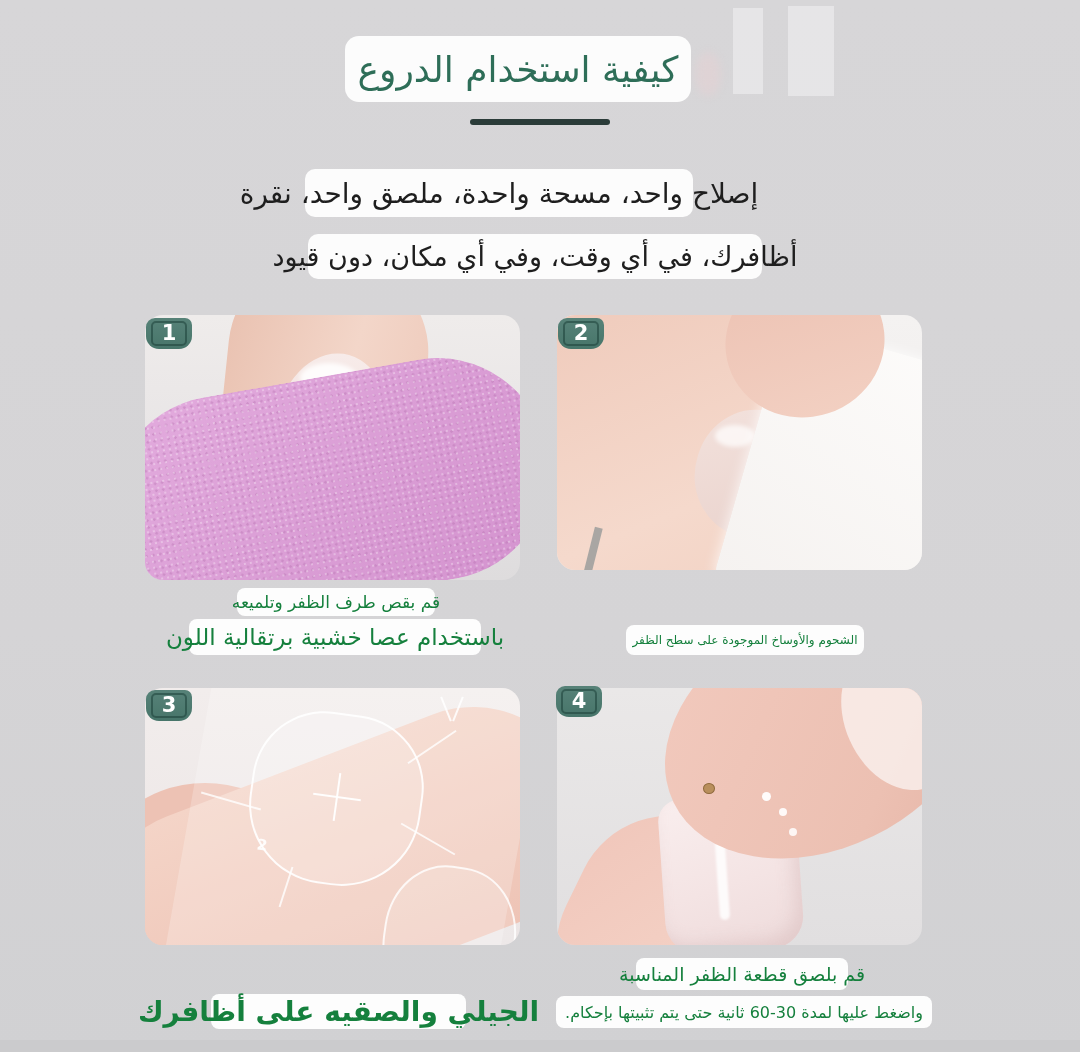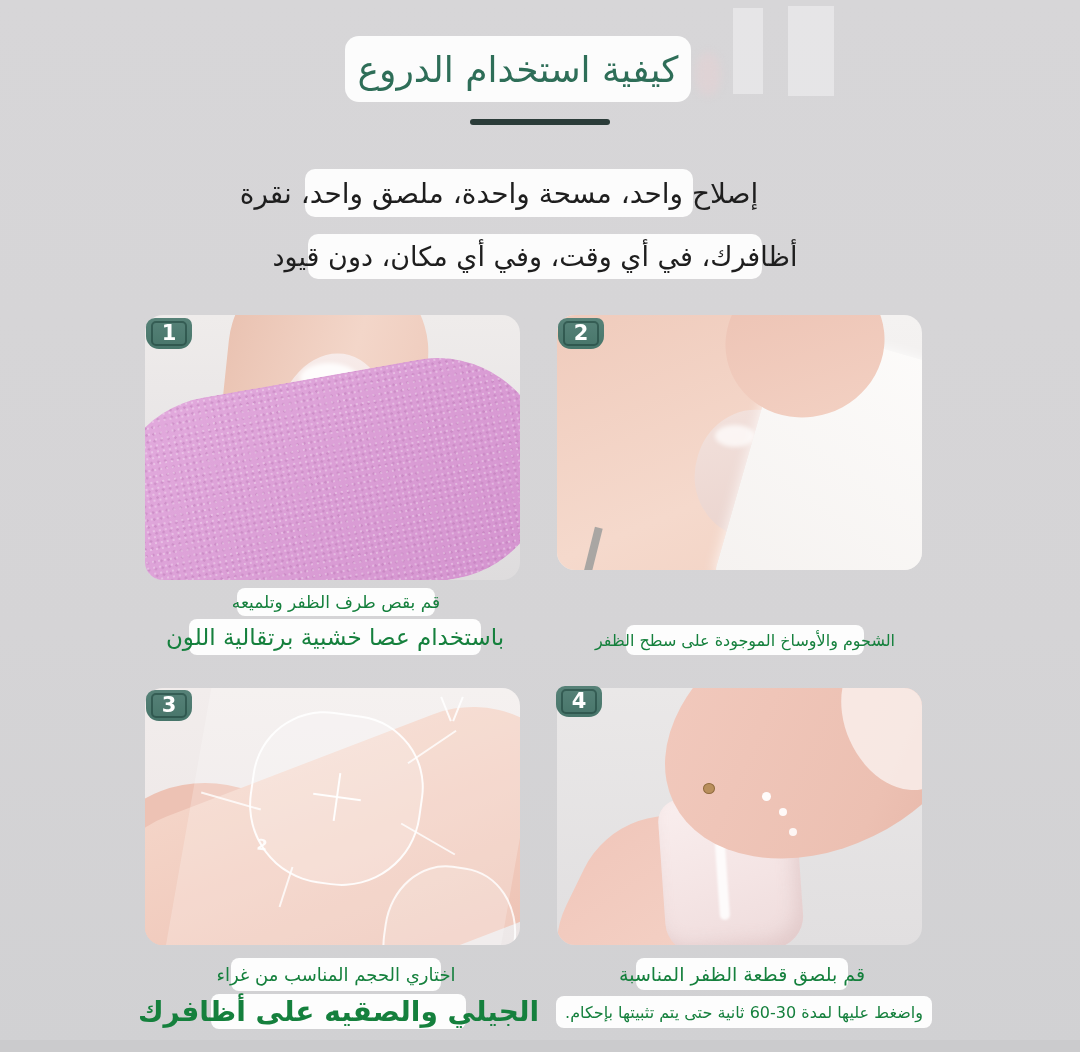--- a/index.html
+++ b/index.html
@@ -119,21 +119,21 @@
 
   
   .caption{
     position:absolute;background:#fdfdfd;border-radius:8px;direction:rtl;
     display:flex;align-items:center;justify-content:center;text-align:center;
     color:#15803d;box-sizing:border-box;padding:1px 8px;white-space:nowrap;
   }
   .c1a{left:237px;top:588px;width:198px;height:28px;font-size:17px;}
   .c1b{left:189px;top:619px;width:292px;height:36px;font-size:23px;}
   .c2a{left:622px;top:588px;width:240px;height:31px;font-size:17px;}
-  .c2b{left:626px;top:625px;width:238px;height:30px;font-size:16px;}
+  .c2b{left:626px;top:625px;width:238px;height:30px;font-size:12px;}
   .c3a{left:231px;top:958px;width:210px;height:33px;font-size:18px;}
   .c3b{left:211px;top:994px;width:255px;height:35px;font-size:28px;font-weight:bold;}
   .c4a{left:636px;top:958px;width:212px;height:32px;font-size:19px;}
   .c4b{left:556px;top:996px;width:376px;height:32px;font-size:16px;}
 
   .bottom-strip{position:absolute;left:0;top:1040px;width:1080px;height:12px;background:#cbcbcd;}
 </style>
 </head>
 <body>
 
@@ -210,20 +210,19 @@
     <span class="badge-num">3</span>
   </div>
   <div class="badge b4">
     <div class="badge-frame"></div>
     <span class="badge-num">4</span>
   </div>
 
   <div class="caption c1a">قم بقص طرف الظفر وتلميعه</div>
   <div class="caption c1b">باستخدام عصا خشبية برتقالية اللون</div>
   <div class="caption c2b">الشحوم والأوساخ الموجودة على سطح الظفر</div>
-  <div class="caption c3a">اختاري الحجم المناسب من غراء</div>
   <div class="caption c3b">الجيلي والصقيه على أظافرك</div>
   <div class="caption c4a">قم بلصق قطعة الظفر المناسبة</div>
   <div class="caption c4b">واضغط عليها لمدة 30-60 ثانية حتى يتم تثبيتها بإحكام.</div>
 
   <div class="bottom-strip"></div>
 
 </div>
 
 </body></html>

